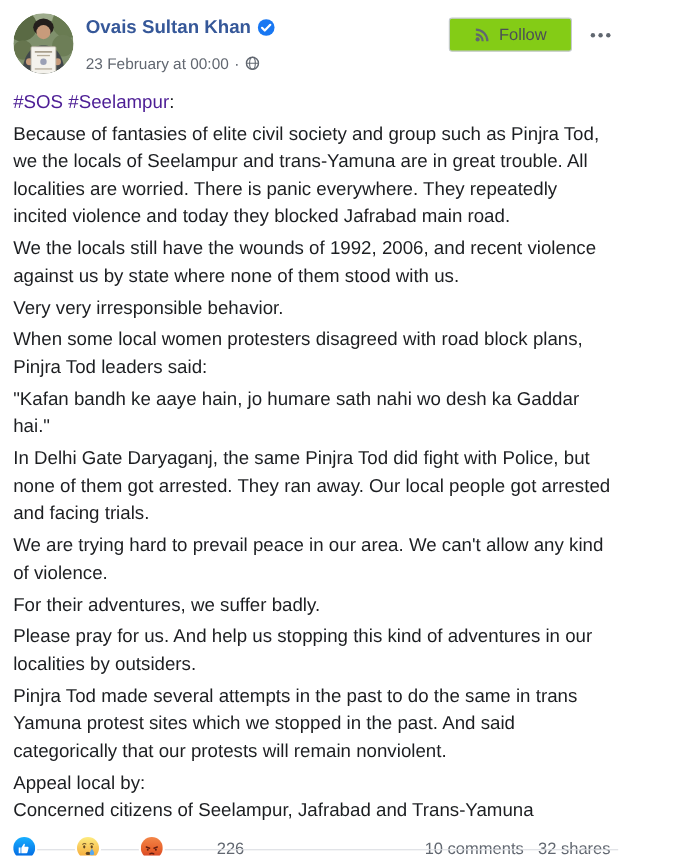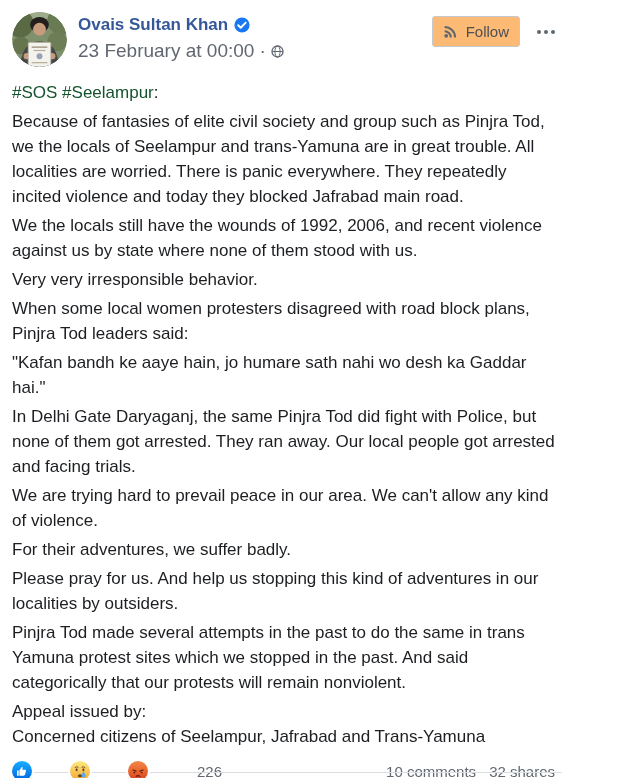--- a/index.html
+++ b/index.html
@@ -24,45 +24,45 @@
   }
   .avatar svg { display: block; width: 55px; height: 55px; }
   .header-text { margin-left: 11px; padding-top: 3px; }
   .name-row { display: flex; align-items: center; }
   .author-name {
     font-size: 17px; font-weight: 700; color: #365899;
     text-decoration: none; cursor: pointer; line-height: 20px;
   }
   .verified-badge { margin-left: 6px; display: inline-flex; }
   .meta-row {
-    margin-top: 5px; display: flex; align-items: center;
-    font-size: 19px; color: #616770;
+    margin-top: 15px; display: flex; align-items: flex-start;
+    font-size: 14px; color: #616770;
   }
   .meta-dot { margin: 0 5px; }
   .globe-icon { display: inline-flex; margin-top: 1px; }
   .header-actions { margin-left: auto; display: flex; align-items: center; padding-top: 4px; }
   .follow-btn {
     height: 31px; display: flex; align-items: center;
-    background: #fdba74; border: 1px solid #c5c9cf; border-radius: 3px;
-    padding: 0 10px; font-size: 15px; color: #4b4f56;
+    background: #84cc16; border: 1px solid #c5c9cf; border-radius: 3px;
+    padding: 0 22px; font-size: 15px; color: #4b4f56;
     font-family: inherit; cursor: pointer;
   }
   .follow-icon { display: inline-flex; margin-right: 8px; }
   .more-options {
     margin-left: 15px; display: flex; gap: 3px;
     padding: 6px 2px; cursor: pointer; align-items: center;
   }
   .more-options i { width: 4px; height: 4px; border-radius: 50%; background: #606770; display: block; }
   
   .post-body { margin-top: 13px; }
   .post-body p {
     margin: 0 0 4px 0;
     font-size: 17px; line-height: 25px; color: #1c1e21;
   }
-  .hashtag-line a { color: #14532d; text-decoration: none; cursor: pointer; }
+  .hashtag-line a { color: #4c1d95; text-decoration: none; cursor: pointer; }
   
   .post-footer {
     display: flex; align-items: center; justify-content: space-between;
     margin-top: 12px; padding-right: 2px;
   }
   .reactions { display: flex; align-items: center; cursor: pointer; gap: 40px; }
   .r-icon {
     width: 20px; height: 20px; border-radius: 50%;
     position: relative; box-shadow: 0 0 0 2px #fff;
   }
@@ -159,21 +159,21 @@
     <p>Because of fantasies of elite civil society and group such as Pinjra Tod, we the locals of Seelampur and trans-Yamuna are in great trouble. All localities are worried. There is panic everywhere. They repeatedly incited violence and today they blocked Jafrabad main road.</p>
     <p>We the locals still have the wounds of 1992, 2006, and recent violence against us by state where none of them stood with us.</p>
     <p>Very very irresponsible behavior.</p>
     <p>When some local women protesters disagreed with road block plans, Pinjra Tod leaders said:</p>
     <p>"Kafan bandh ke aaye hain, jo humare sath nahi wo desh ka Gaddar hai."</p>
     <p>In Delhi Gate Daryaganj, the same Pinjra Tod did fight with Police, but none of them got arrested. They ran away. Our local people got arrested and facing trials.</p>
     <p>We are trying hard to prevail peace in our area. We can't allow any kind of violence.</p>
     <p>For their adventures, we suffer badly.</p>
     <p>Please pray for us. And help us stopping this kind of adventures in our localities by outsiders.</p>
     <p>Pinjra Tod made several attempts in the past to do the same in trans Yamuna protest sites which we stopped in the past. And said categorically that our protests will remain nonviolent.</p>
-    <p><span>Appeal issued by:</span><br><span>Concerned citizens of Seelampur, Jafrabad and Trans-Yamuna</span></p>
+    <p><span>Appeal local by:</span><br><span>Concerned citizens of Seelampur, Jafrabad and Trans-Yamuna</span></p>
   </div>
 
   <div class="post-footer">
     <div class="reactions">
       <span class="r-icon r-like">
         <svg viewBox="0 0 20 20">
           <defs>
               <linearGradient id="lg" x1="0" y1="0" x2="0" y2="1">
             <stop offset="0" stop-color="#18afff"></stop>
                 <stop offset="1" stop-color="#0062df"></stop>

